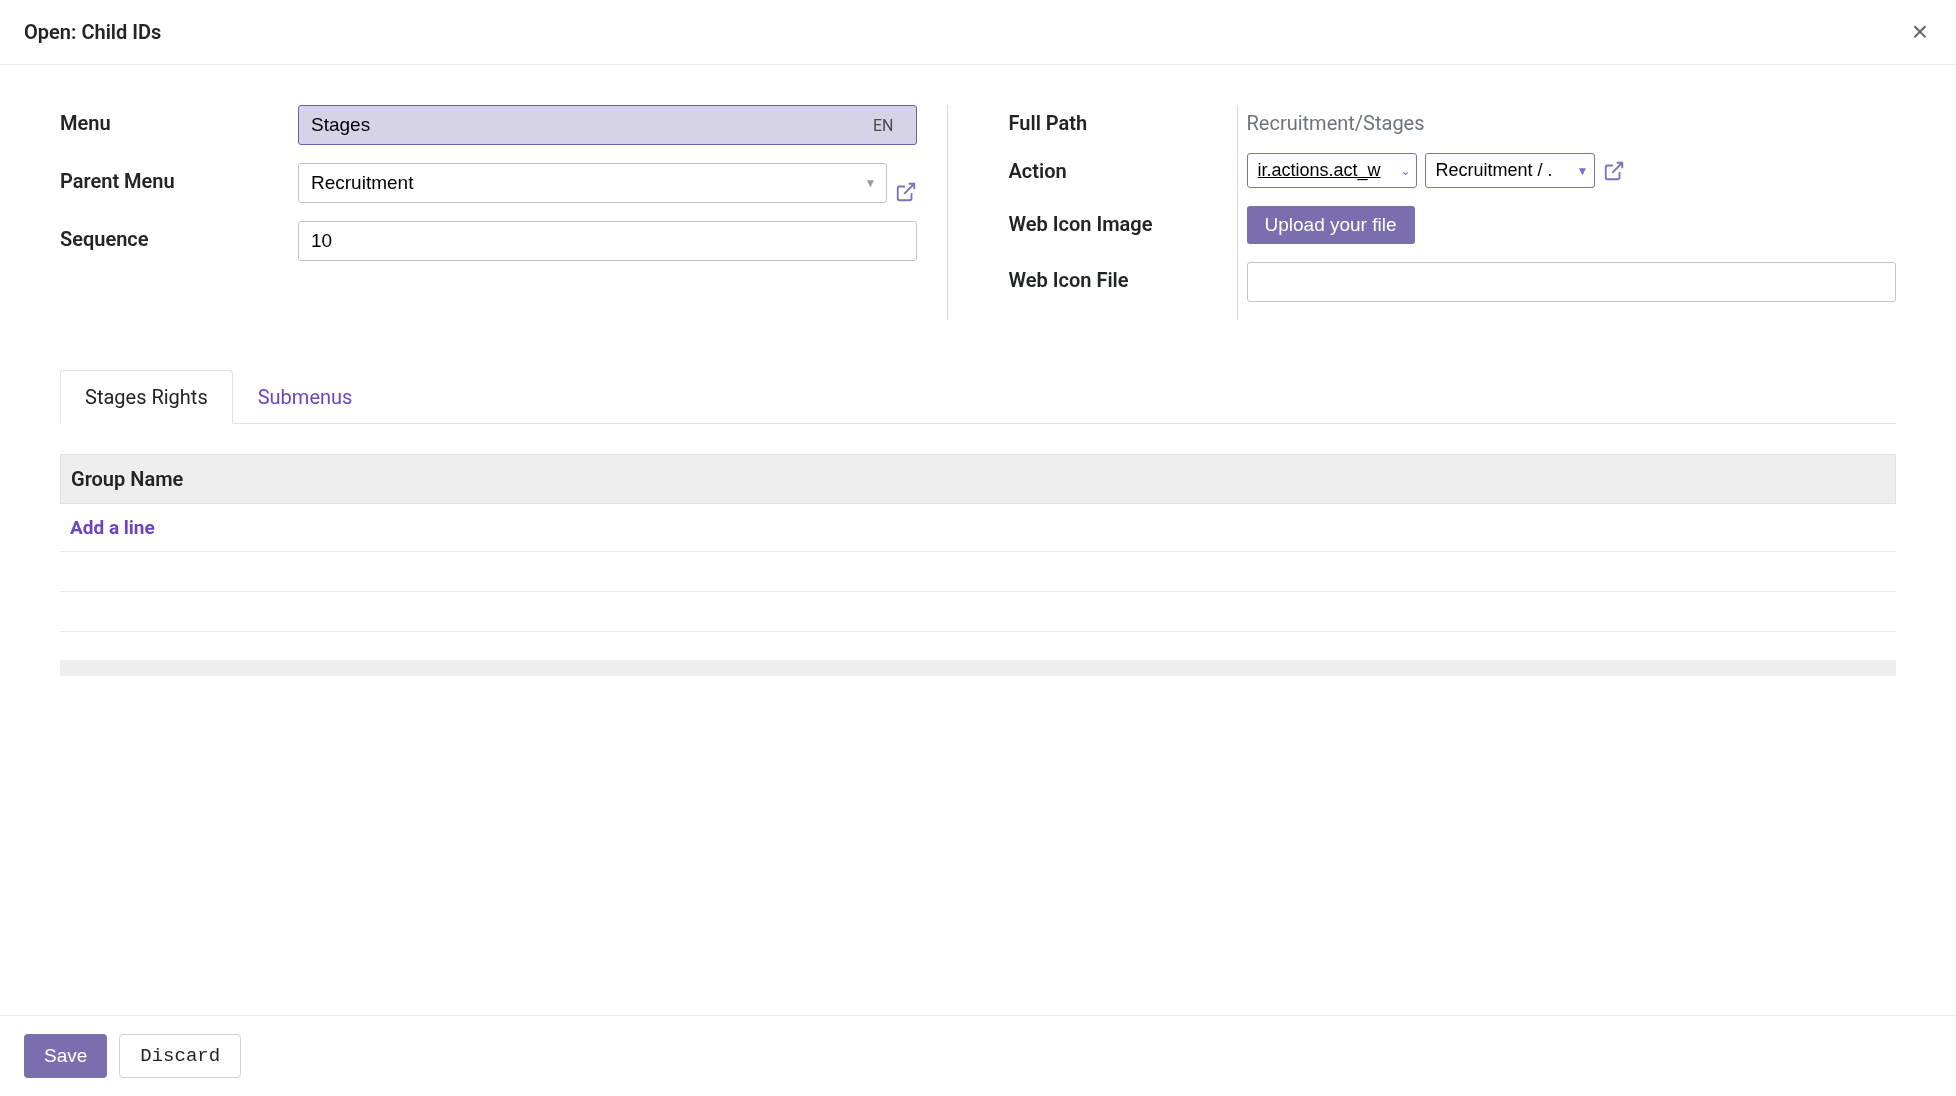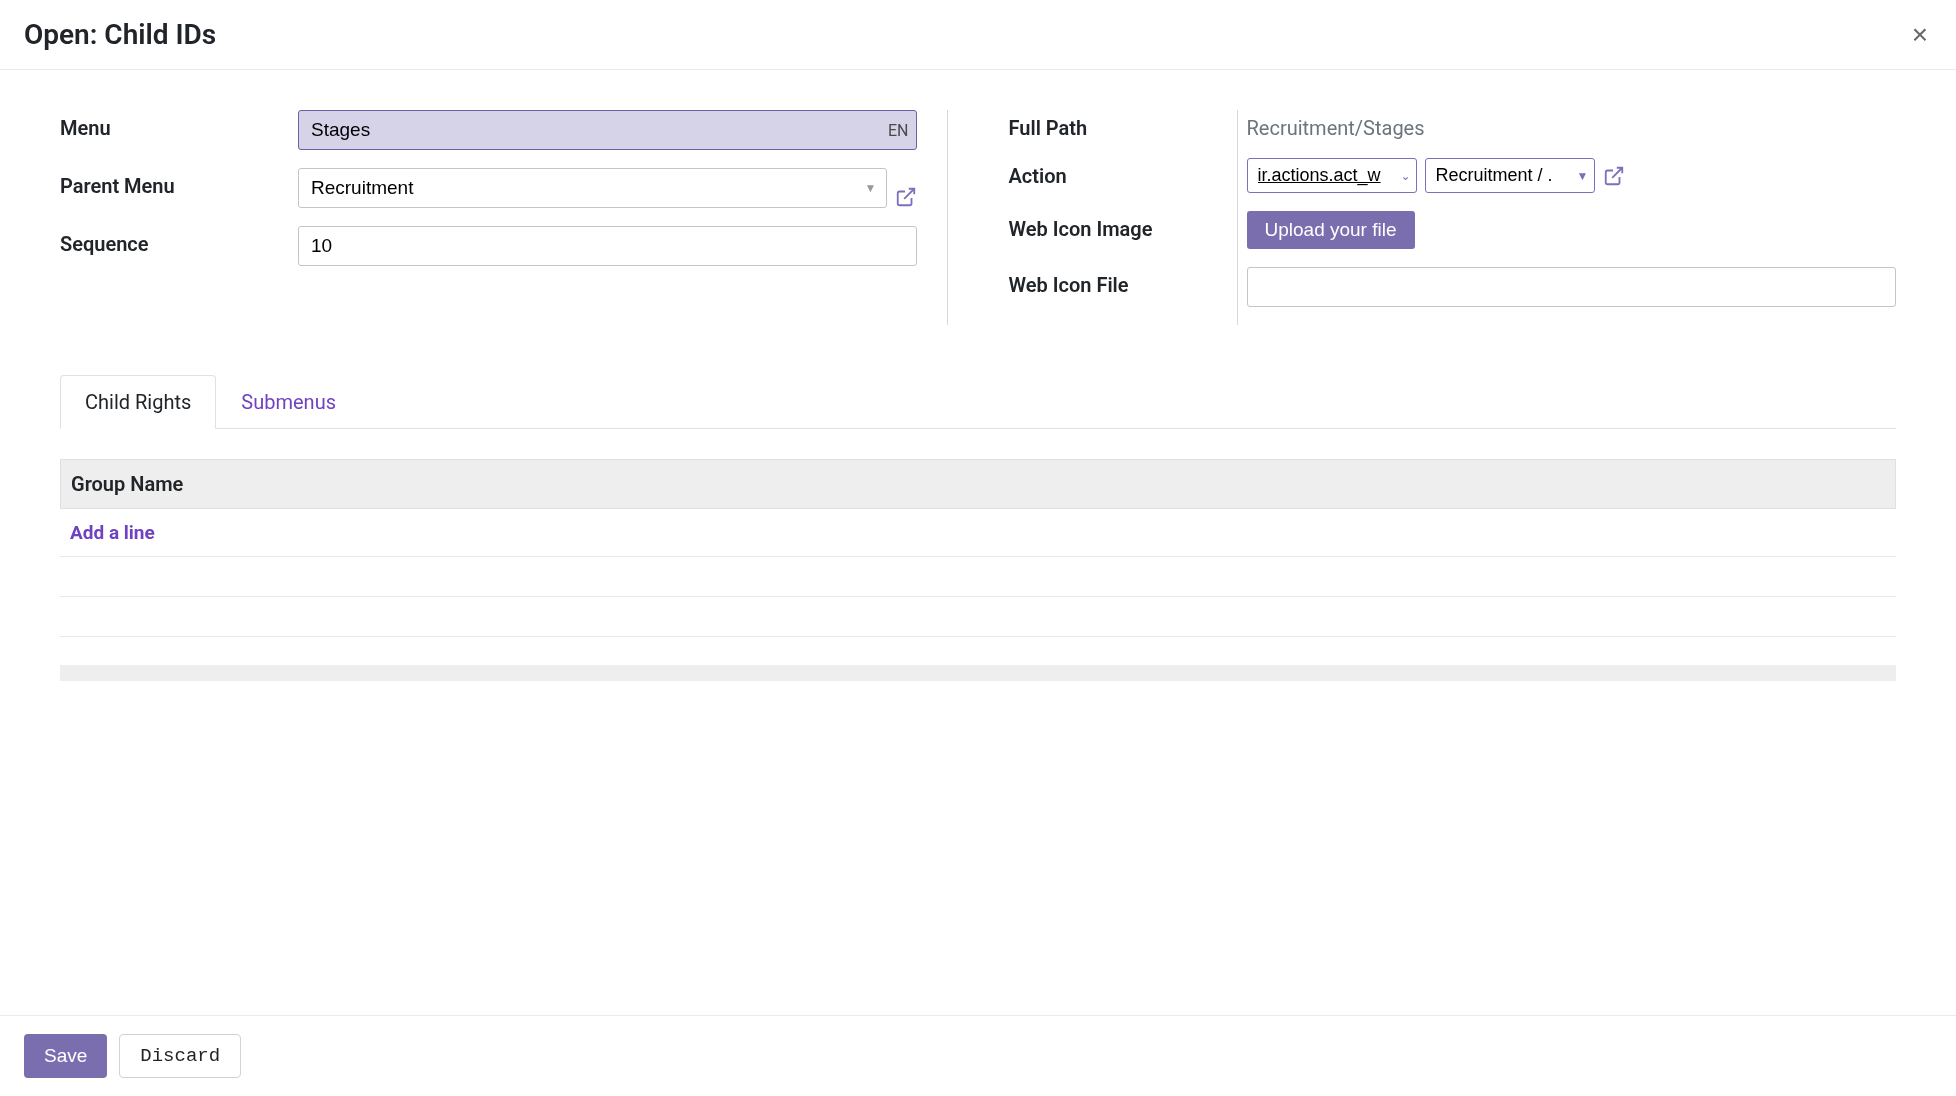--- a/index.html
+++ b/index.html
@@ -16,21 +16,21 @@
       flex-direction: column;
     }
     .modal-header {
       display: flex;
       align-items: center;
       justify-content: space-between;
       padding: 18px 24px;
       border-bottom: 1px solid #e9ecef;
     }
     .modal-title {
-      font-size: 28px;
+      font-size: 20px;
       font-weight: 600;
       color: #212529;
     }
     .close-btn {
       background: none;
       border: none;
       font-size: 28px;
       color: #666;
       cursor: pointer;
       line-height: 1;
@@ -100,21 +100,21 @@
       background: #d6d2e8;
       border: 1px solid #6b5fa8;
       position: relative;
     }
     .input-wrap {
       position: relative;
       width: 100%;
     }
     .lang-badge {
       position: absolute;
-      right: 8px;
+      right: 23px;
       top: 50%;
       transform: translateY(-50%);
       font-size: 16px;
       color: #4a4a4a;
       pointer-events: none;
     }
     .select-wrap {
       position: relative;
       width: 100%;
     }
@@ -363,21 +363,21 @@
         <div class="form-row">
           <div class="form-label">Web Icon File</div>
           <div class="form-field">
             <input class="input-text" value="" style="">
           </div>
         </div>
       </div>
     </div>
 
     <div class="tabs">
-      <div class="tab active">Child Rights</div>
+      <div class="tab active">Stages Rights</div>
       <div class="tab">Submenus</div>
     </div>
 
     <div class="table-container">
       <div class="table-header">
         <div class="col-name">Group Name</div>
         <div class="col-spacer"></div>
       </div>
       <div class="table-row-add">
         <span class="add-line-link">Add a line</span>

